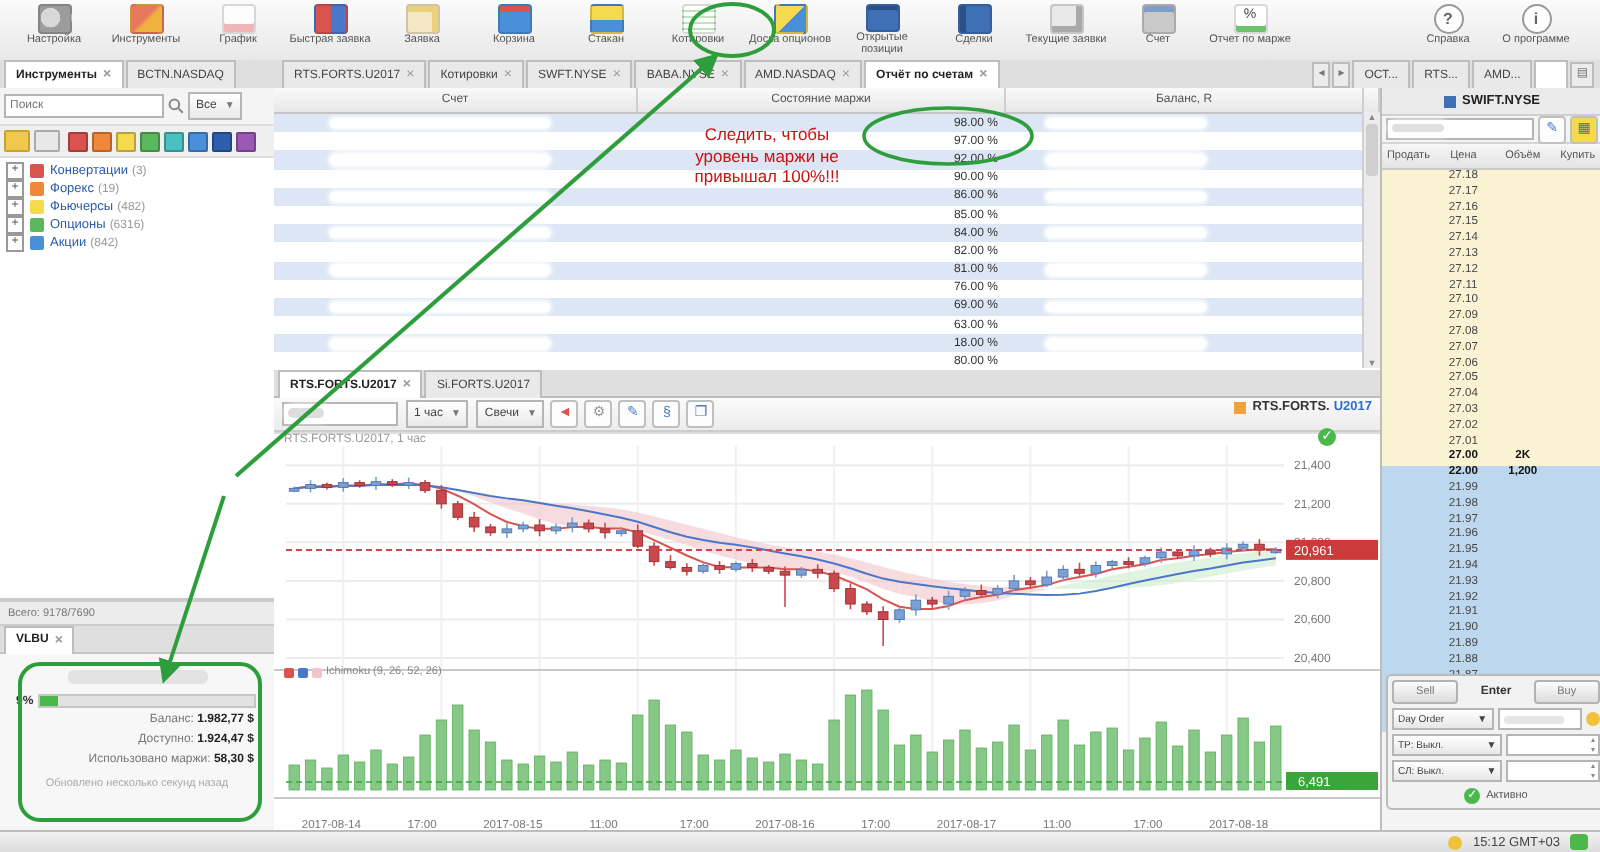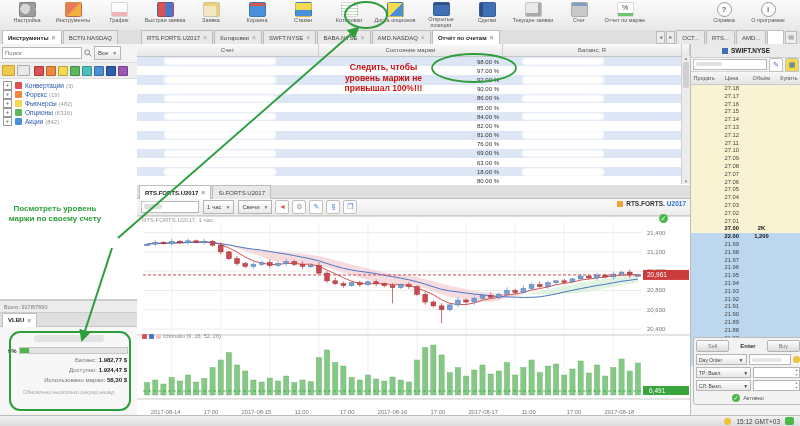--- a/index.html
+++ b/index.html
@@ -140,21 +140,21 @@
   #oe-active{display:flex;align-items:center;justify-content:center;margin-top:3px;font-size:5.5px;color:#555;}
   #oe-check{width:8px;height:8px;border-radius:50%;background:#4cb84c;color:#fff;font-size:6px;line-height:8px;text-align:center;margin-right:3px;}
   
   #statusbar{left:0;top:415px;width:800px;height:11px;background:linear-gradient(#f2f2f2,#dcdcdc);
              border-top:1px solid #bdbdbd;display:flex;align-items:center;justify-content:flex-end;padding-right:6px;box-sizing:border-box;}
   #sb-dot{width:7px;height:7px;border-radius:50%;background:#f0c23c;margin-right:5px;}
   #sb-time{font-size:6.5px;color:#444;margin-right:5px;}
   #sb-phone{width:9px;height:8px;background:#4cb84c;border-radius:2px;}
   
   #annot{left:0;top:0;width:800px;height:426px;pointer-events:none;}
-  #warn-note{left:296px;top:62px;width:175px;text-align:center;color:#cc1111;font-weight:bold;font-size:8.5px;
+  #warn-note{left:296px;top:62px;width:175px;text-align:center;color:#cc1111;font-weight:normal;font-size:8.5px;
              white-space:pre-line;pointer-events:none;line-height:1.25;}
   #hint-note{left:2px;top:204px;width:106px;text-align:center;color:#2e9e3c;font-weight:bold;font-size:8px;
              pointer-events:none;line-height:1.3;}
 </style>
 </head>
 <body>
 
 <div id="app">
 
   <div id="toolbar" class="abs">
@@ -1065,21 +1065,20 @@
 
   <div id="statusbar" class="abs">
     <div id="sb-dot"></div>
     <div id="sb-time">15:12 GMT+03</div>
     <div id="sb-phone"></div>
   </div>
 
   <div id="warn-note" class="abs">Следить, чтобы
 уровень маржи не
 привышал 100%!!!</div>
-  <div id="hint-note" class="abs">Посмотреть уровень маржи по своему счету</div>
   <svg id="annot" class="abs" width="800" height="426" viewBox="0 0 800 426">
     <defs>
       <marker id="ah" markerWidth="7" markerHeight="7" refX="5" refY="3" orient="auto">
         <path d="M0,0 L6,3 L0,6 z" fill="#2e9e3c"></path>
       </marker>
     </defs>
     <ellipse cx="366" cy="15" rx="21" ry="13" fill="none" stroke="#2e9e3c" stroke-width="2"></ellipse>
     <ellipse cx="474" cy="68" rx="42" ry="14" fill="none" stroke="#2e9e3c" stroke-width="1.8"></ellipse>
     <rect x="10" y="332" width="120" height="78" rx="10" fill="none" stroke="#2e9e3c" stroke-width="2"></rect>
     <line x1="118" y1="238" x2="358" y2="28" stroke="#2e9e3c" stroke-width="2" marker-end="url(#ah)"></line>

